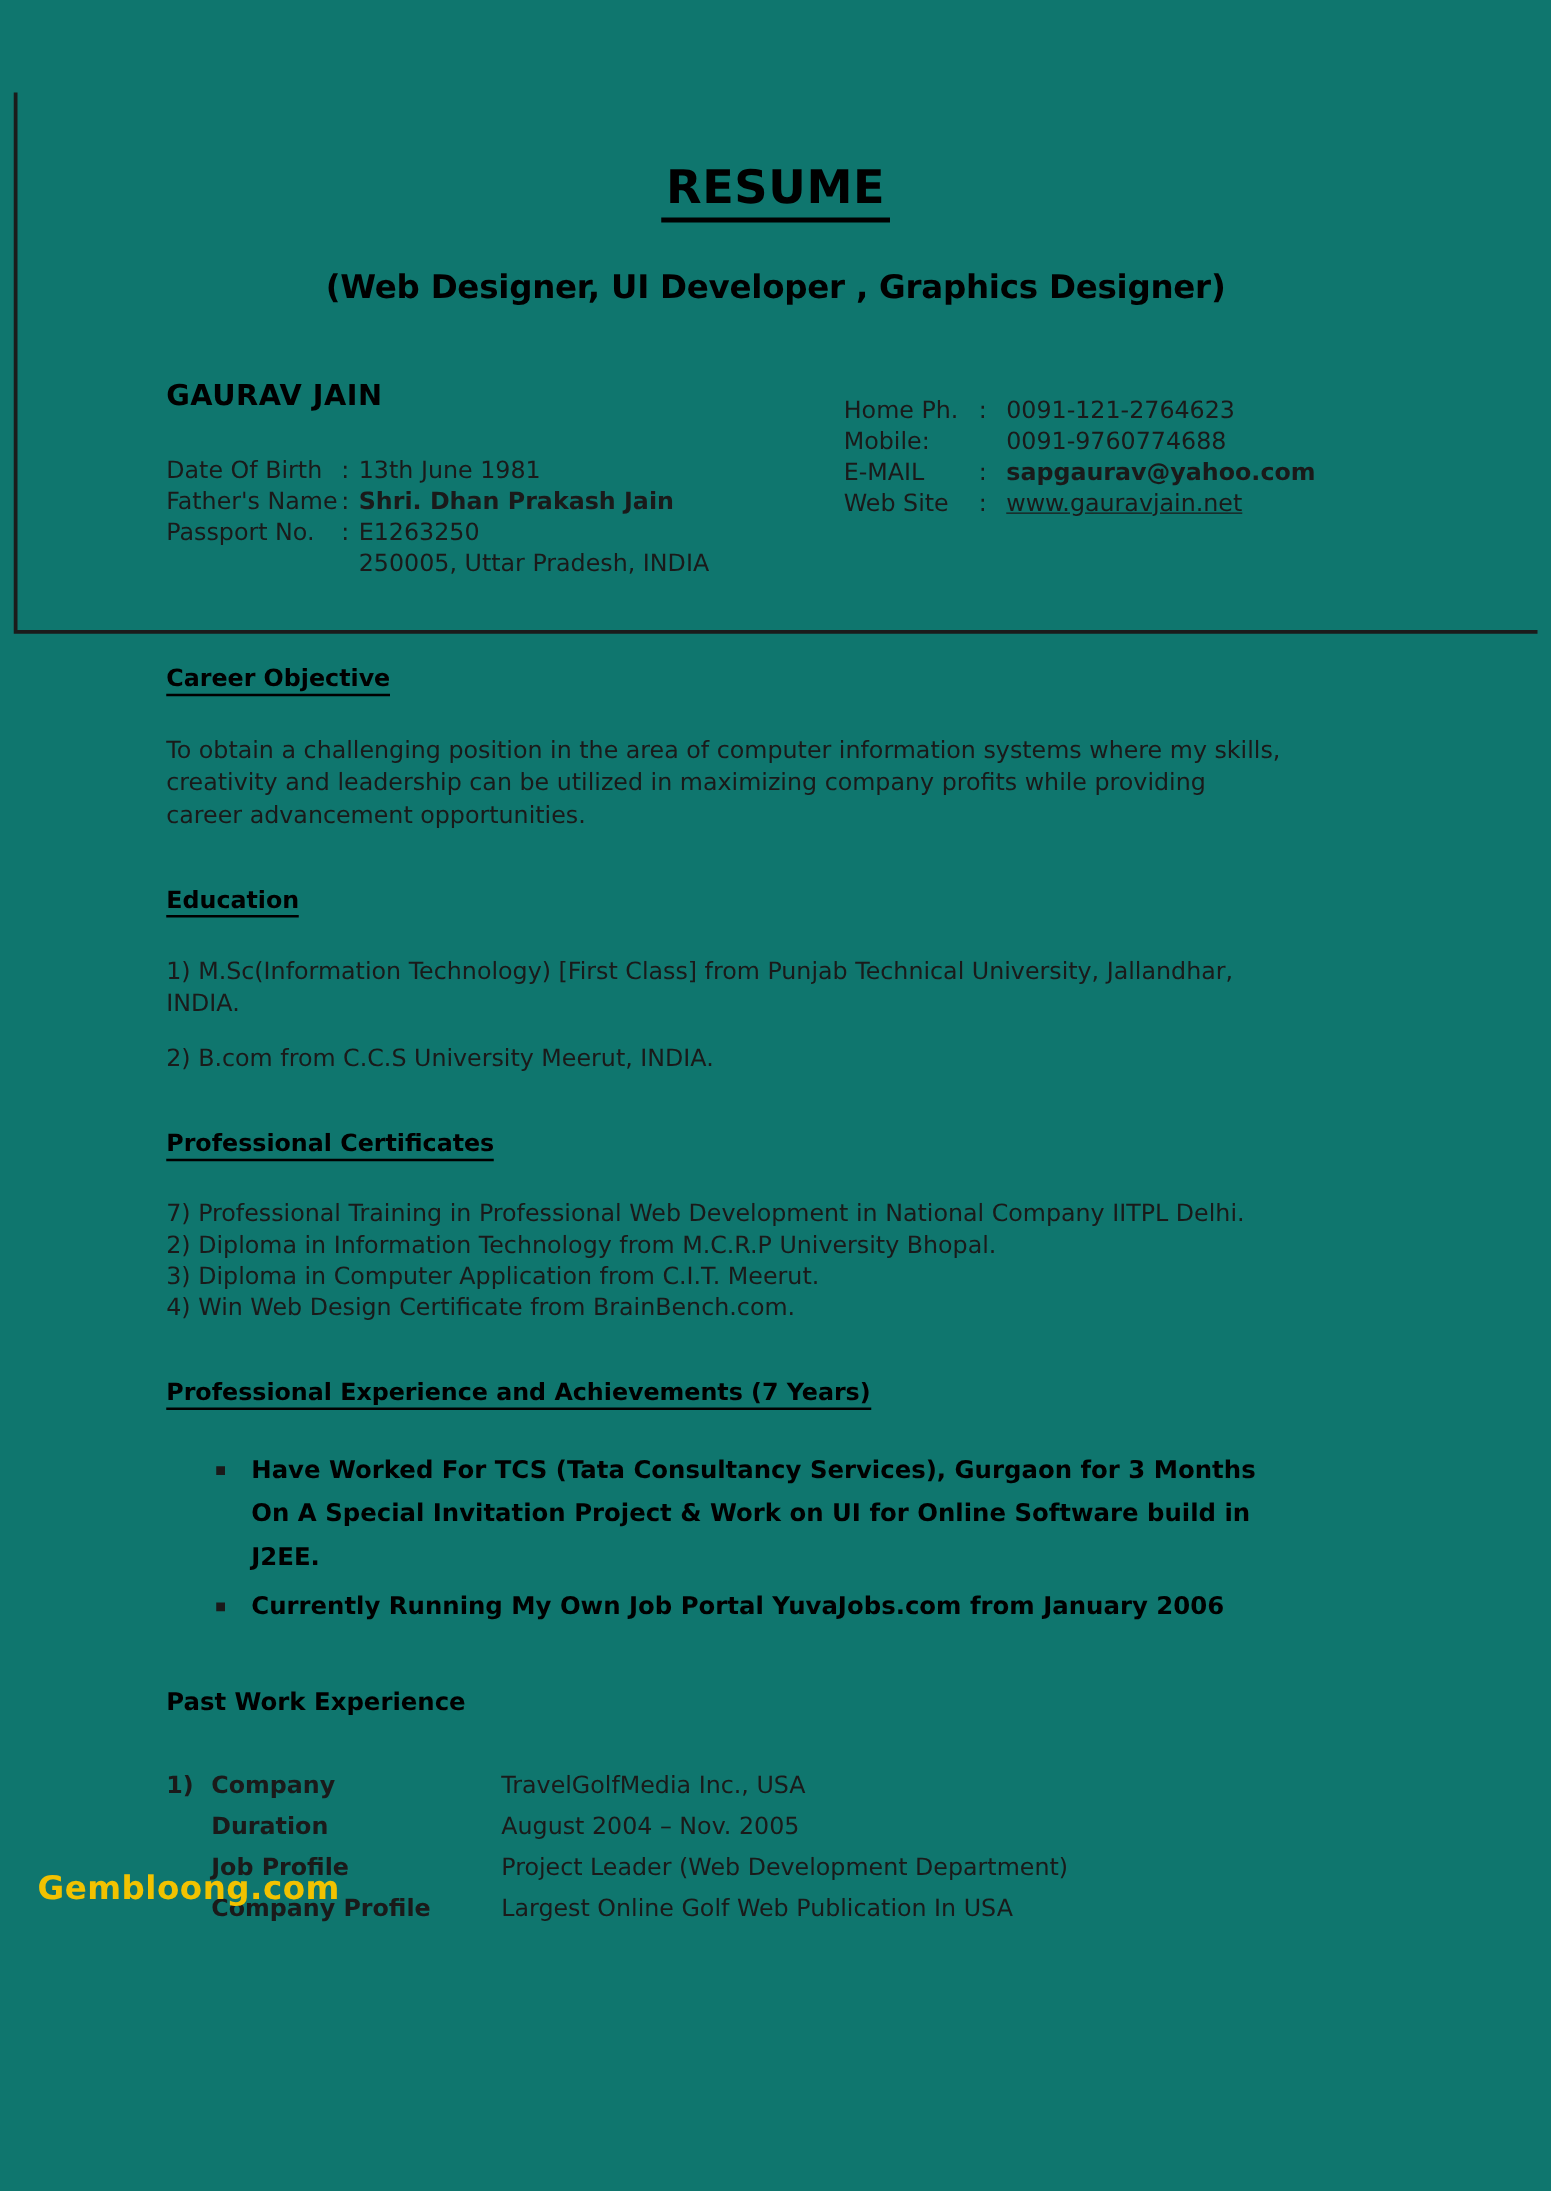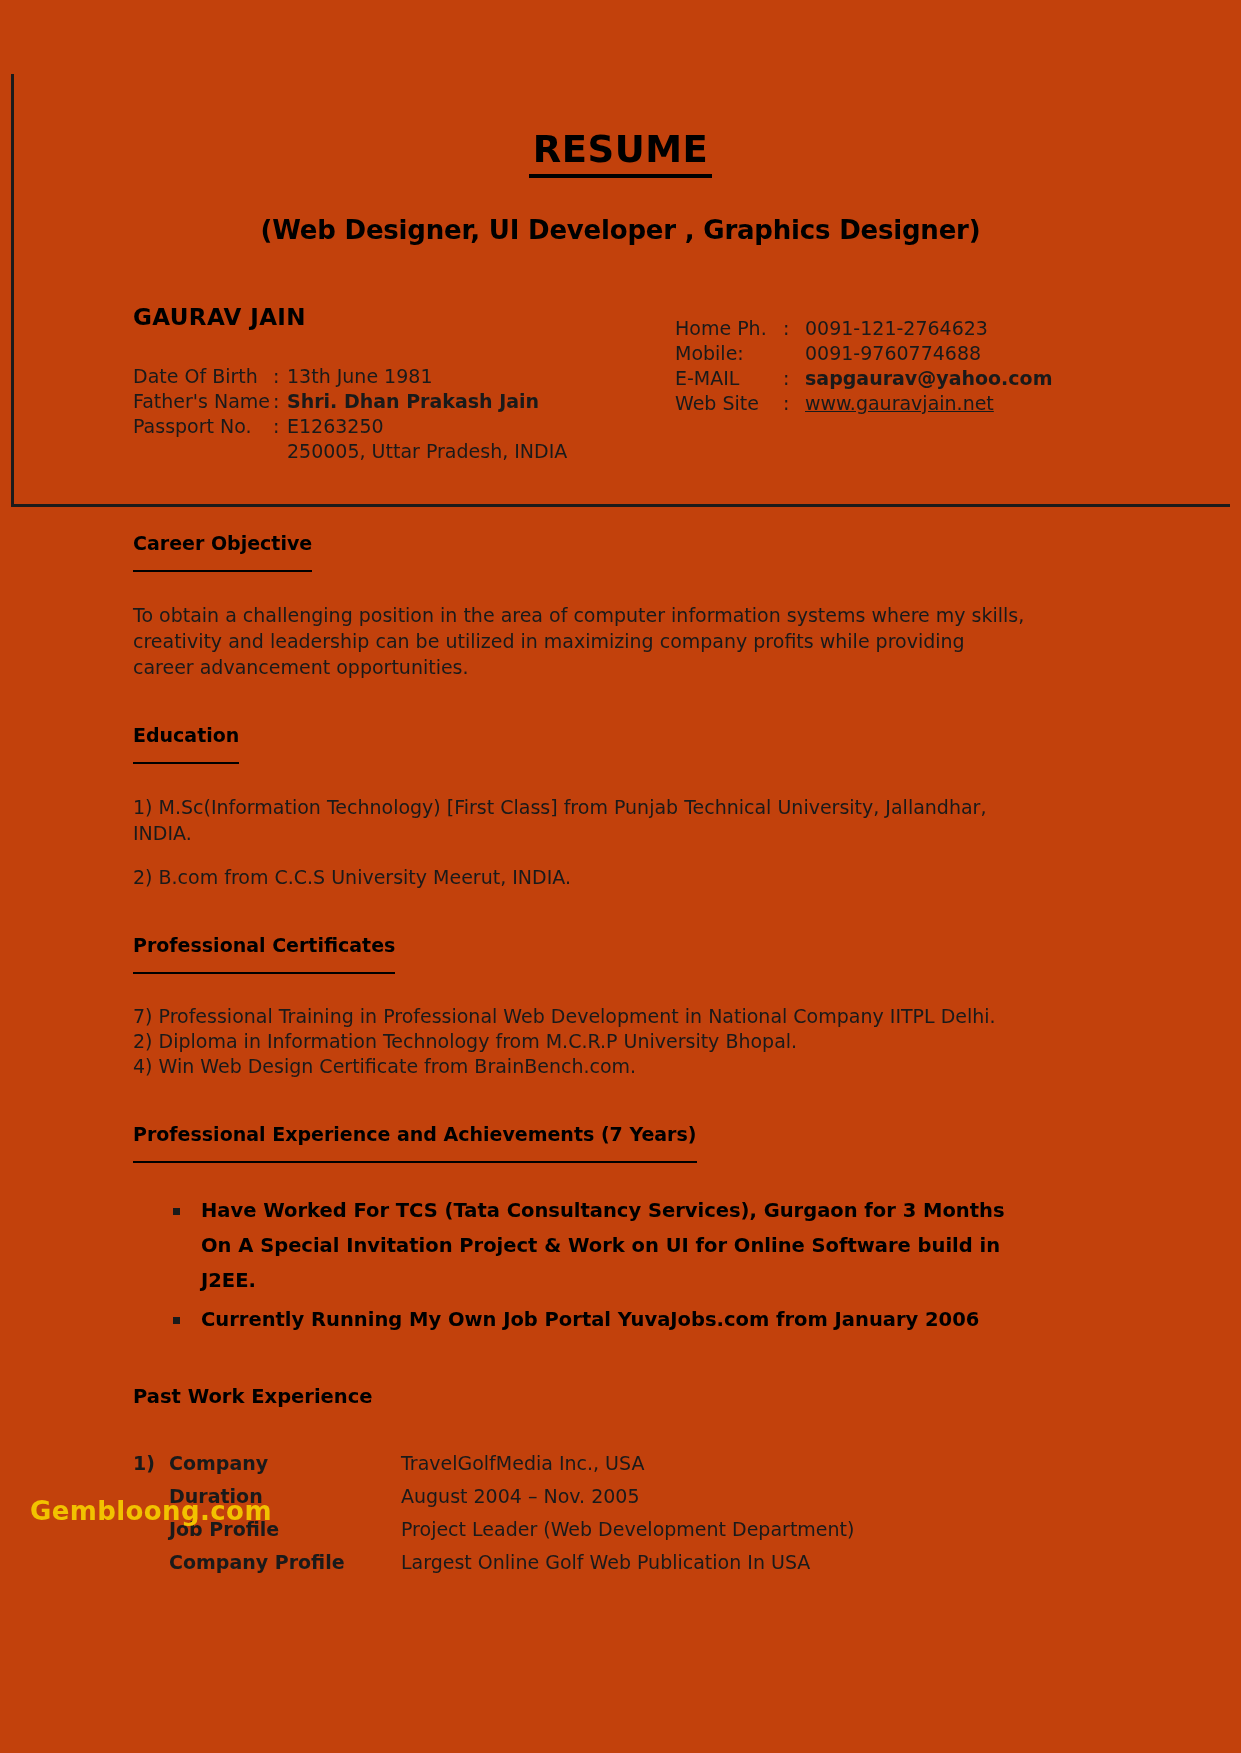--- a/index.html
+++ b/index.html
@@ -14,21 +14,21 @@
     font-family: "DejaVu Sans", sans-serif;
     color: #111111;
     overflow: hidden;
   }
 
   .page {
     position: absolute;
     left: 0; top: 0;
     width: 1241px;
     height: 1753px;
-    background: #c2410c;
+    background: #0f766e;
   }
 
   
   .left-rule {
     position: absolute;
     left: 11px;
     top: 74px;
     width: 3px;
     height: 430px;
     background: #1b1b1b;
@@ -135,21 +135,21 @@
     top: 532px;
     width: 895px;
   }
 
   .sec-heading {
     font-weight: bold;
     font-size: 19px;
     color: #000;
     display: inline-block;
     border-bottom: 2px solid #000;
-    padding-bottom: 16px;
+    padding-bottom: 1px;
     margin: 0;
   }
 
   .sec-block { margin-bottom: 0; }
 
   .para {
     font-size: 19px;
     line-height: 26px;
     color: #1a1a1a;
     margin: 0;
@@ -292,20 +292,21 @@
       <div class="para">2) B.com from C.C.S University Meerut, INDIA.</div>
     </div>
 
     <div class="gap-lg"></div>
 
     <div class="sec-block">
       <div class="sec-heading">Professional Certificates</div>
       <div class="gap-md"></div>
       <div class="list-line">7) Professional Training in Professional Web Development in National Company IITPL Delhi.</div>
       <div class="list-line">2) Diploma in Information Technology from M.C.R.P University Bhopal.</div>
+      <div class="list-line">3) Diploma in Computer Application from C.I.T. Meerut.</div>
       <div class="list-line">4) Win Web Design Certificate from BrainBench.com.</div>
     </div>
 
     <div class="gap-lg"></div>
 
     <div class="sec-block">
       <div class="sec-heading">Professional Experience and Achievements (7 Years)</div>
       <div class="gap-md"></div>
       <ul class="exp-bullets">
         <li>

